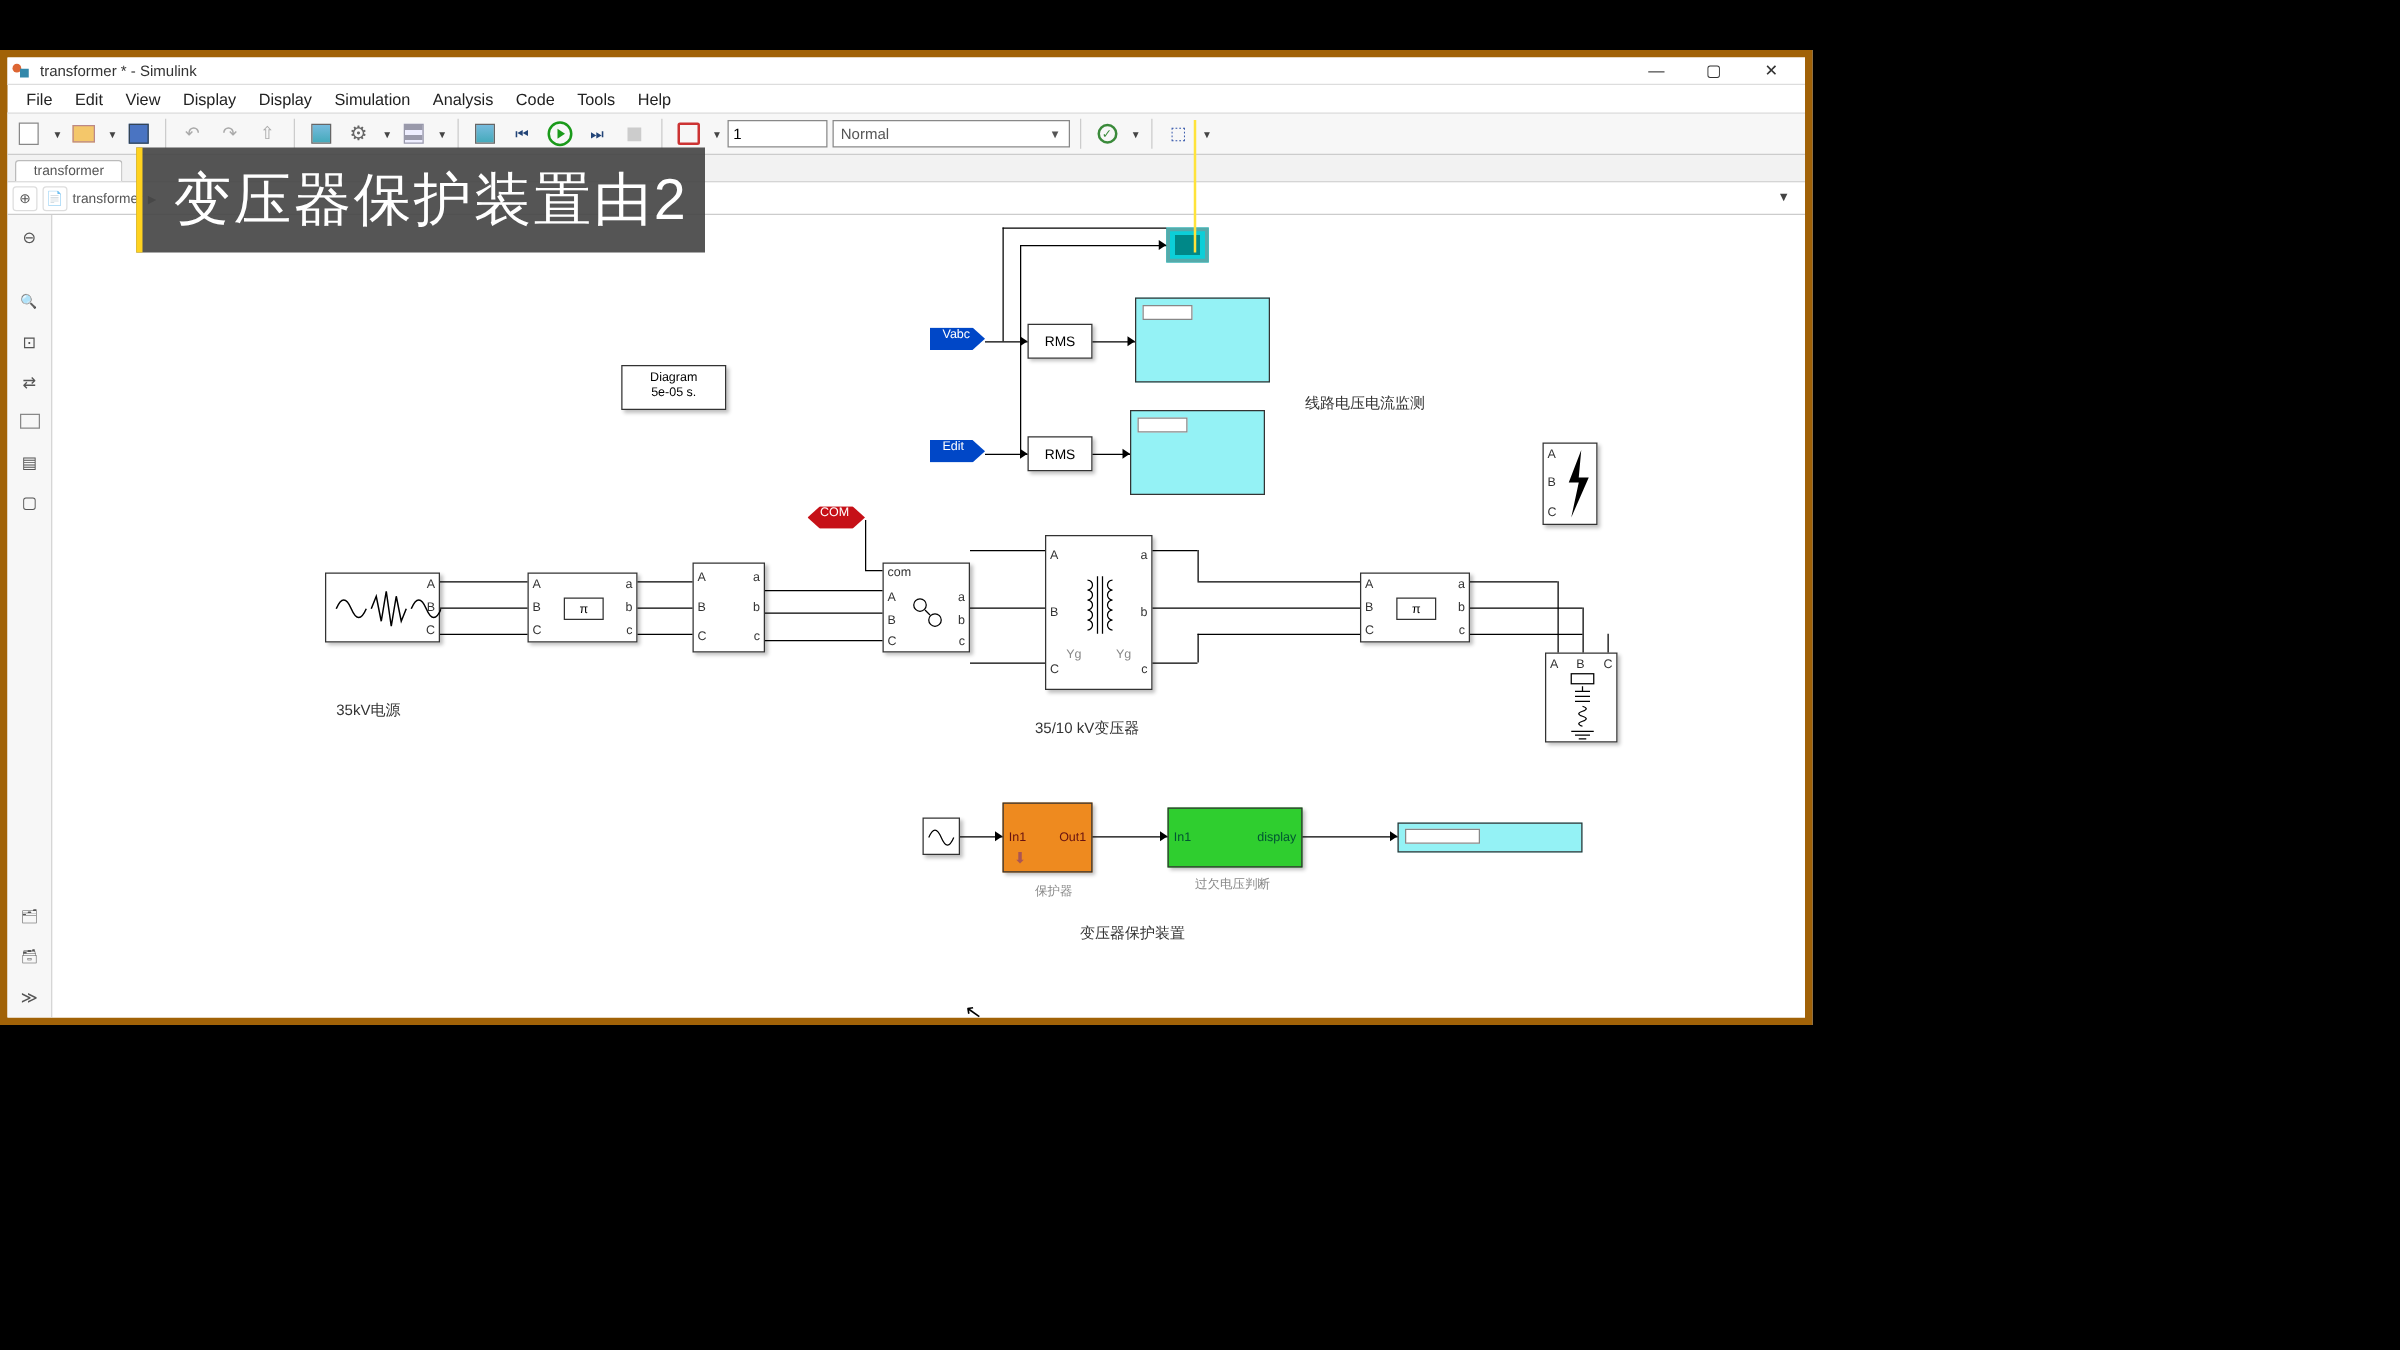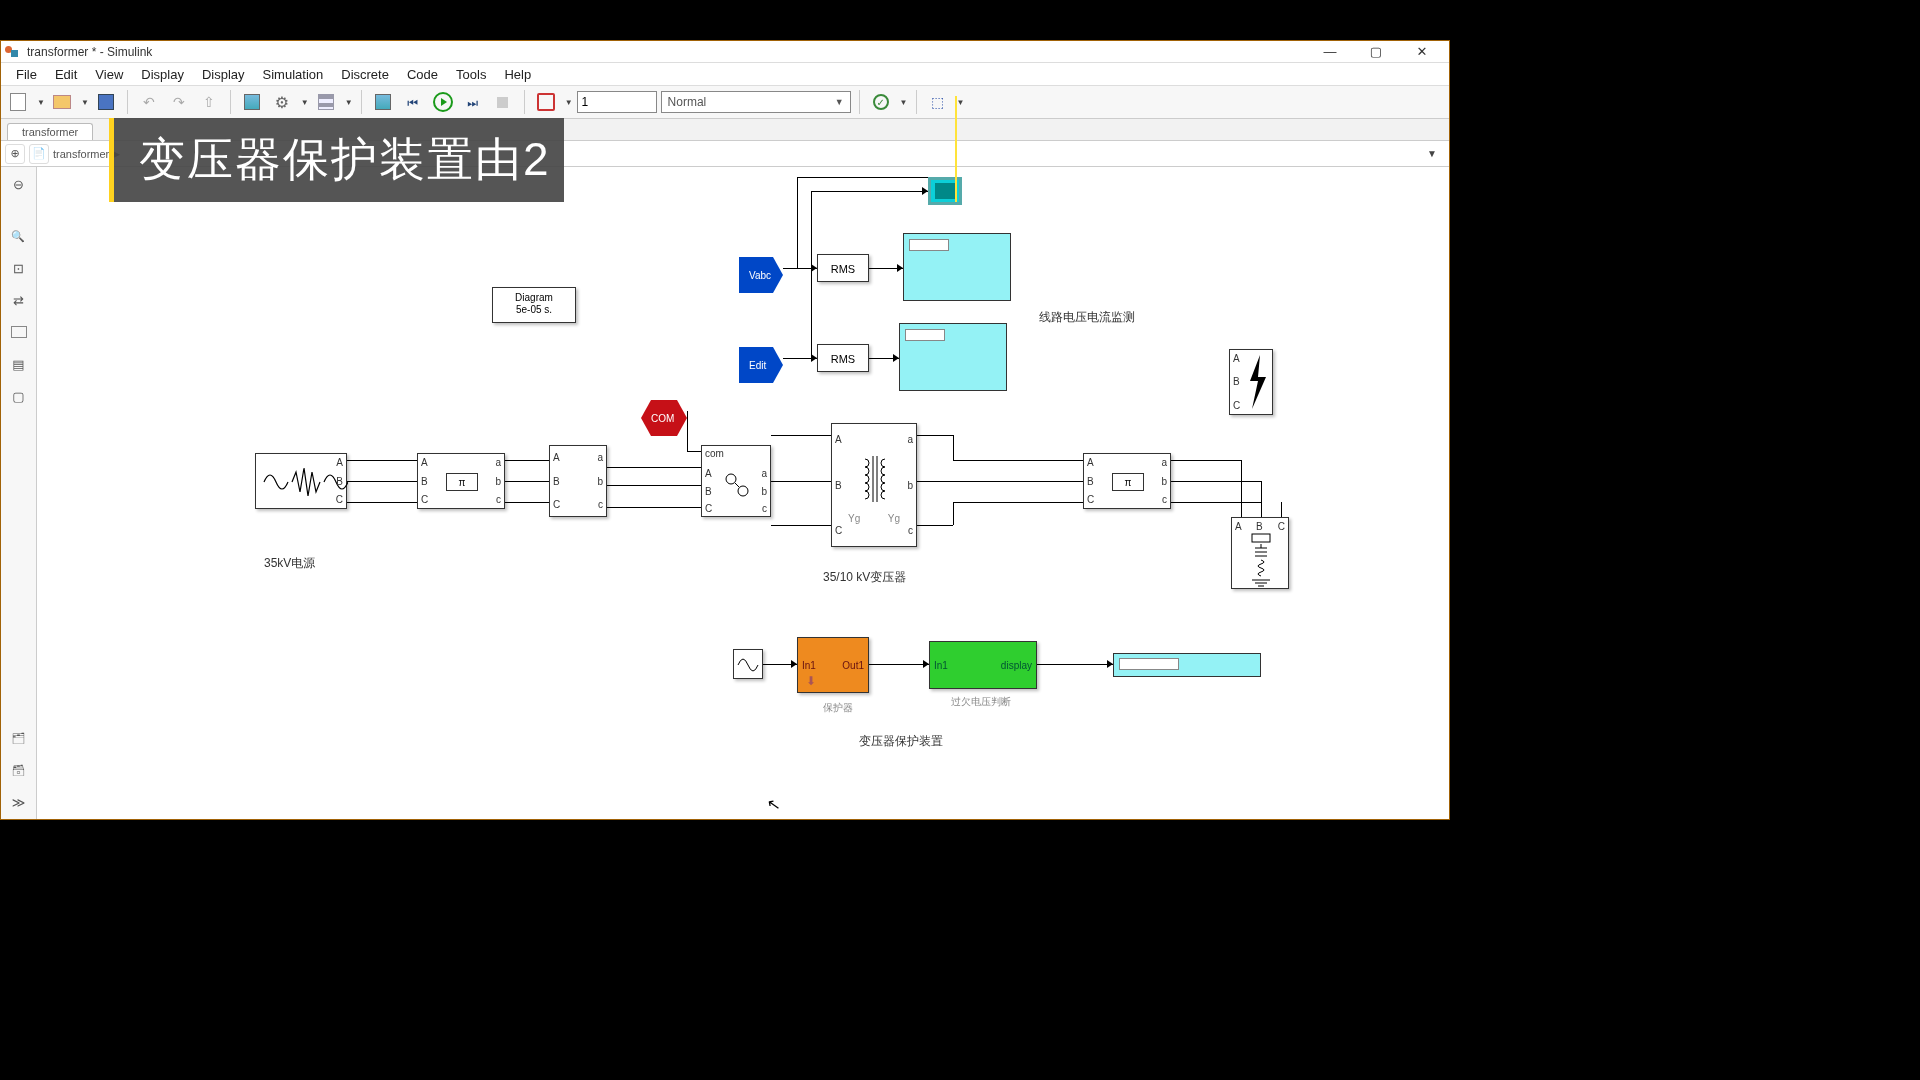--- a/index.html
+++ b/index.html
@@ -1,17 +1,17 @@
 <!DOCTYPE html>
 <html><head>
 <meta charset="utf-8">
 <style>
 * { margin:0; padding:0; box-sizing:border-box; font-family: "Segoe UI", Tahoma, sans-serif; }
 body { background:#000; width:1920px; height:1080px; overflow:hidden; }
-.app-window { position:absolute; left:0; top:40px; width:1450px; height:780px; background:#fff; border:1px solid #a16207; display:flex; flex-direction:column; }
+.app-window { position:absolute; left:0; top:40px; width:1450px; height:780px; background:#fff; border:6px solid #a16207; display:flex; flex-direction:column; }
 .titlebar { height:22px; background:#fff; display:flex; align-items:center; padding:0 4px; border-bottom:1px solid #ddd; font-size:12px; color:#333; }
 .titlebar .app-icon { width:16px; height:16px; margin-right:6px; position:relative; }
 .titlebar .app-icon::before { content:""; position:absolute; width:7px; height:7px; background:#d63; border-radius:50%; left:0; top:2px; }
 .titlebar .app-icon::after { content:""; position:absolute; width:7px; height:7px; background:#38a; left:6px; top:6px; }
 .titlebar .spacer { flex:1; }
 .titlebar .winbtn { width:46px; height:22px; display:flex; align-items:center; justify-content:center; font-size:13px; color:#333; }
 .menubar { height:22px; display:flex; align-items:center; padding:0 6px; font-size:13px; color:#222; gap:0; }
 .menubar .menu { padding:2px 9px; }
 .toolbar { height:34px; background:#f7f7f7; border-top:1px solid #ddd; border-bottom:1px solid #ccc; display:flex; align-items:center; padding:0 4px; gap:4px; }
 .tool-btn { width:26px; height:26px; border:1px solid transparent; border-radius:3px; display:flex; align-items:center; justify-content:center; position:relative; }
@@ -37,21 +37,21 @@
 .blk { position:absolute; background:#fff; border:1px solid #333; }
 .blk.shadow { box-shadow:2px 2px 3px rgba(0,0,0,0.25); }
 .lbl { position:absolute; font-size:12px; color:#333; white-space:nowrap; }
 .port-lbl { font-size:10px; color:#333; }
 .wire { position:absolute; background:#000; }
 .wire.h { height:1px; }
 .wire.v { width:1px; }
 .arrow-r { position:absolute; width:0; height:0; border-top:4px solid transparent; border-bottom:4px solid transparent; border-left:6px solid #000; }
 
 
-.fromtag { position:absolute; background:#0047c7; color:#fff; font-size:10px; display:flex; align-items:center; padding:0 6px 0 10px; height:36px; clip-path: polygon(0 0, calc(100% - 10px) 0, 100% 50%, calc(100% - 10px) 100%, 0 100%); }
+.fromtag { position:absolute; background:#0047c7; color:#fff; font-size:10px; display:flex; padding:0 6px 0 10px; height:18px; clip-path: polygon(0 0, calc(100% - 10px) 0, 100% 50%, calc(100% - 10px) 100%, 0 100%); }
 .fromtag.red { background:#c61017; clip-path: polygon(10px 0, calc(100% - 10px) 0, 100% 50%, calc(100% - 10px) 100%, 10px 100%, 0 50%); }
 .scope { position:absolute; width:34px; height:28px; background:#0ccfd8; border:3px solid #5aa; display:flex; align-items:center; justify-content:center; }
 .scope::after { content:""; width:20px; height:16px; background:#088; }
 .display-blk { position:absolute; background:#94f2f5; border:1px solid #333; }
 .display-blk .inner { position:absolute; left:5px; top:5px; width:40px; height:12px; background:#fff; border:1px solid #888; }
 
 
 .overlay { position:absolute; left:109px; top:118px; width:455px; height:84px; background:rgba(70,70,70,0.92); color:#fff; font-size:46px; font-weight:500; display:flex; align-items:center; padding-left:30px; letter-spacing:2px; }
 .overlay::before { content:""; position:absolute; left:0; top:0; width:5px; height:100%; background:#ffd21f; }
 .right-yellow { position:absolute; left:955px; top:96px; width:2px; height:106px; background:#ffe33a; }
@@ -104,21 +104,21 @@
     <div class="winbtn">✕</div>
   </div>
 
   <div class="menubar">
     <div class="menu">File</div>
     <div class="menu">Edit</div>
     <div class="menu">View</div>
     <div class="menu">Display</div>
     <div class="menu">Display</div>
     <div class="menu">Simulation</div>
-    <div class="menu">Discrete</div>
+    <div class="menu">Analysis</div>
     <div class="menu">Code</div>
     <div class="menu">Tools</div>
     <div class="menu">Help</div>
   </div>
 
   <div class="toolbar">
     <div class="tool-btn">
         <span class="i-new"></span>
       </div>
       <span class="dd-arrow">▼</span>

